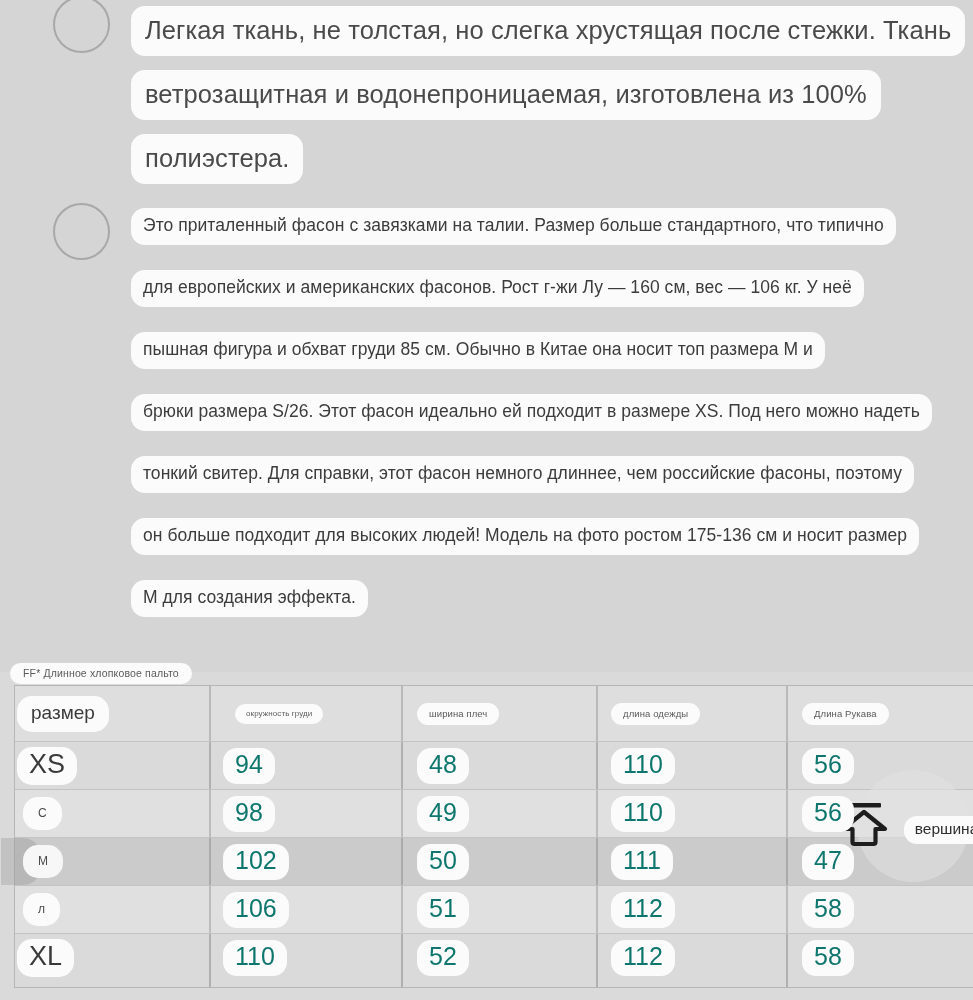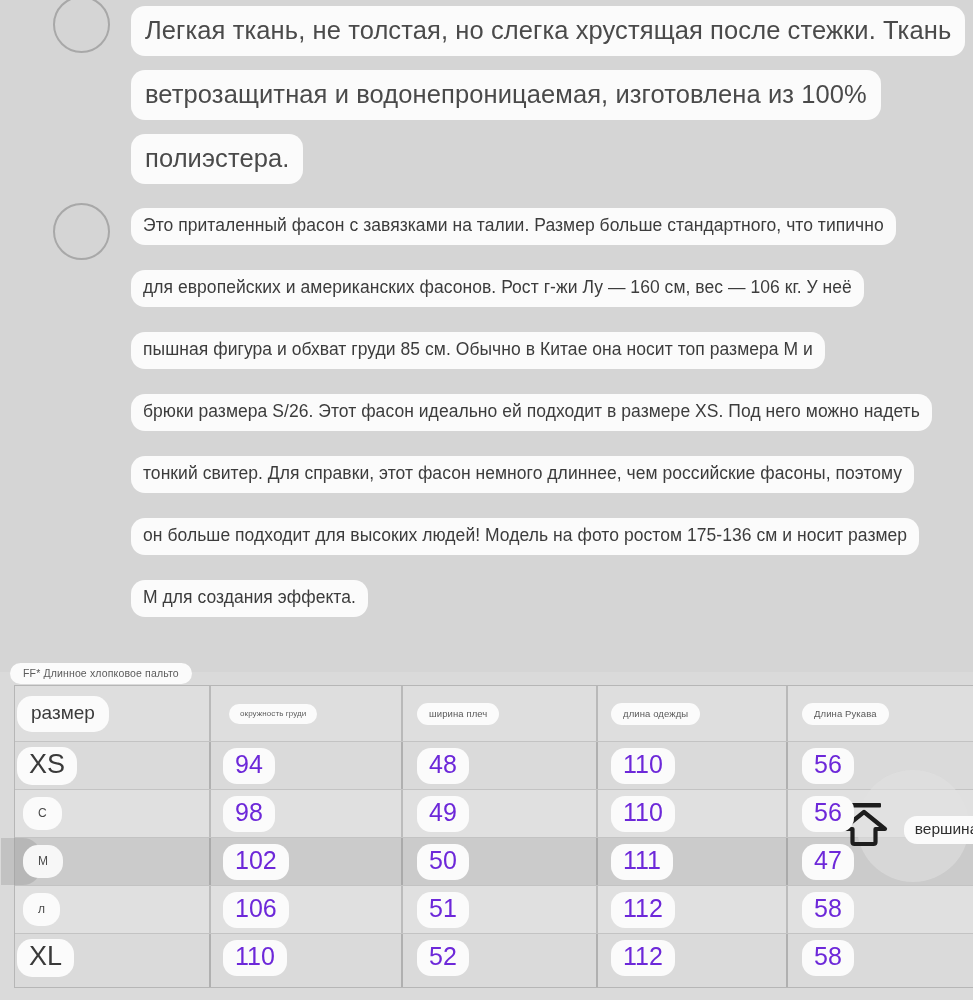--- a/index.html
+++ b/index.html
@@ -99,21 +99,21 @@
     color: #333;
     white-space: nowrap;
     display: inline-block;
     position: relative; z-index: 2;
   }
   .chip.hdr-main { font-size: 19px; padding: 6px 14px 8px 14px; border-radius: 15px; color: #3b3b3b; }
   .chip.hdr-sm   { font-size: 8px;  padding: 5px 11px 6px 11px; color: #5e5e5e; letter-spacing: .1px; }
   .chip.hdr-sm2  { font-size: 9.5px;padding: 5px 12px 6px 12px; color: #5a5a5a; letter-spacing: .1px; }
   .chip.sz-lg    { font-size: 27px; padding: 2px 12px 5px 12px; border-radius: 15px; font-weight: 500; color: #3a3a3a; }
   .chip.sz-sm    { font-size: 12px; padding: 9px 15px 10px 15px; border-radius: 15px; color: #4a4a4a; }
-  .chip.num      { font-size: 25px; padding: 2px 12px 5px 12px; border-radius: 14px; color: #6d28d9; }
+  .chip.num      { font-size: 25px; padding: 2px 12px 5px 12px; border-radius: 14px; color: #0f766e; }
 
   
   .top-btn {
     position: absolute;
     right: 4px; bottom: 118px;
     width: 112px; height: 112px;
     border-radius: 50%;
     background: rgba(225,225,225,0.55);
     display: flex; flex-direction: row;
     align-items: center; justify-content: center; gap: 13px;
@@ -164,21 +164,21 @@
 
       <div class="vline" style="left:194px;"></div>
       <div class="vline" style="left:386px;"></div>
       <div class="vline" style="left:581px;"></div>
       <div class="vline" style="left:771px;"></div>
 
       <div class="row header" style="top:0;height:56px;">
         <div class="cell cell-size" style="left:0;width:194px;padding-left:2px;">
           <span class="chip hdr-main">размер</span>
         </div>
-        <div class="cell" style="left:194px;width:192px;padding-left:20px;">
+        <div class="cell" style="left:194px;width:192px;padding-left:26px;">
           <span class="chip hdr-sm">окружность груди</span>
         </div>
         <div class="cell" style="left:386px;width:195px;padding-left:16px;">
           <span class="chip hdr-sm2">ширина плеч</span>
         </div>
         <div class="cell" style="left:581px;width:154px;padding-left:15px;">
           <span class="chip hdr-sm2">длина одежды</span>
         </div>
         <div class="cell" style="left:771px;width:188px;padding-left:16px;">
           <span class="chip hdr-sm2">Длина Рукава</span>

